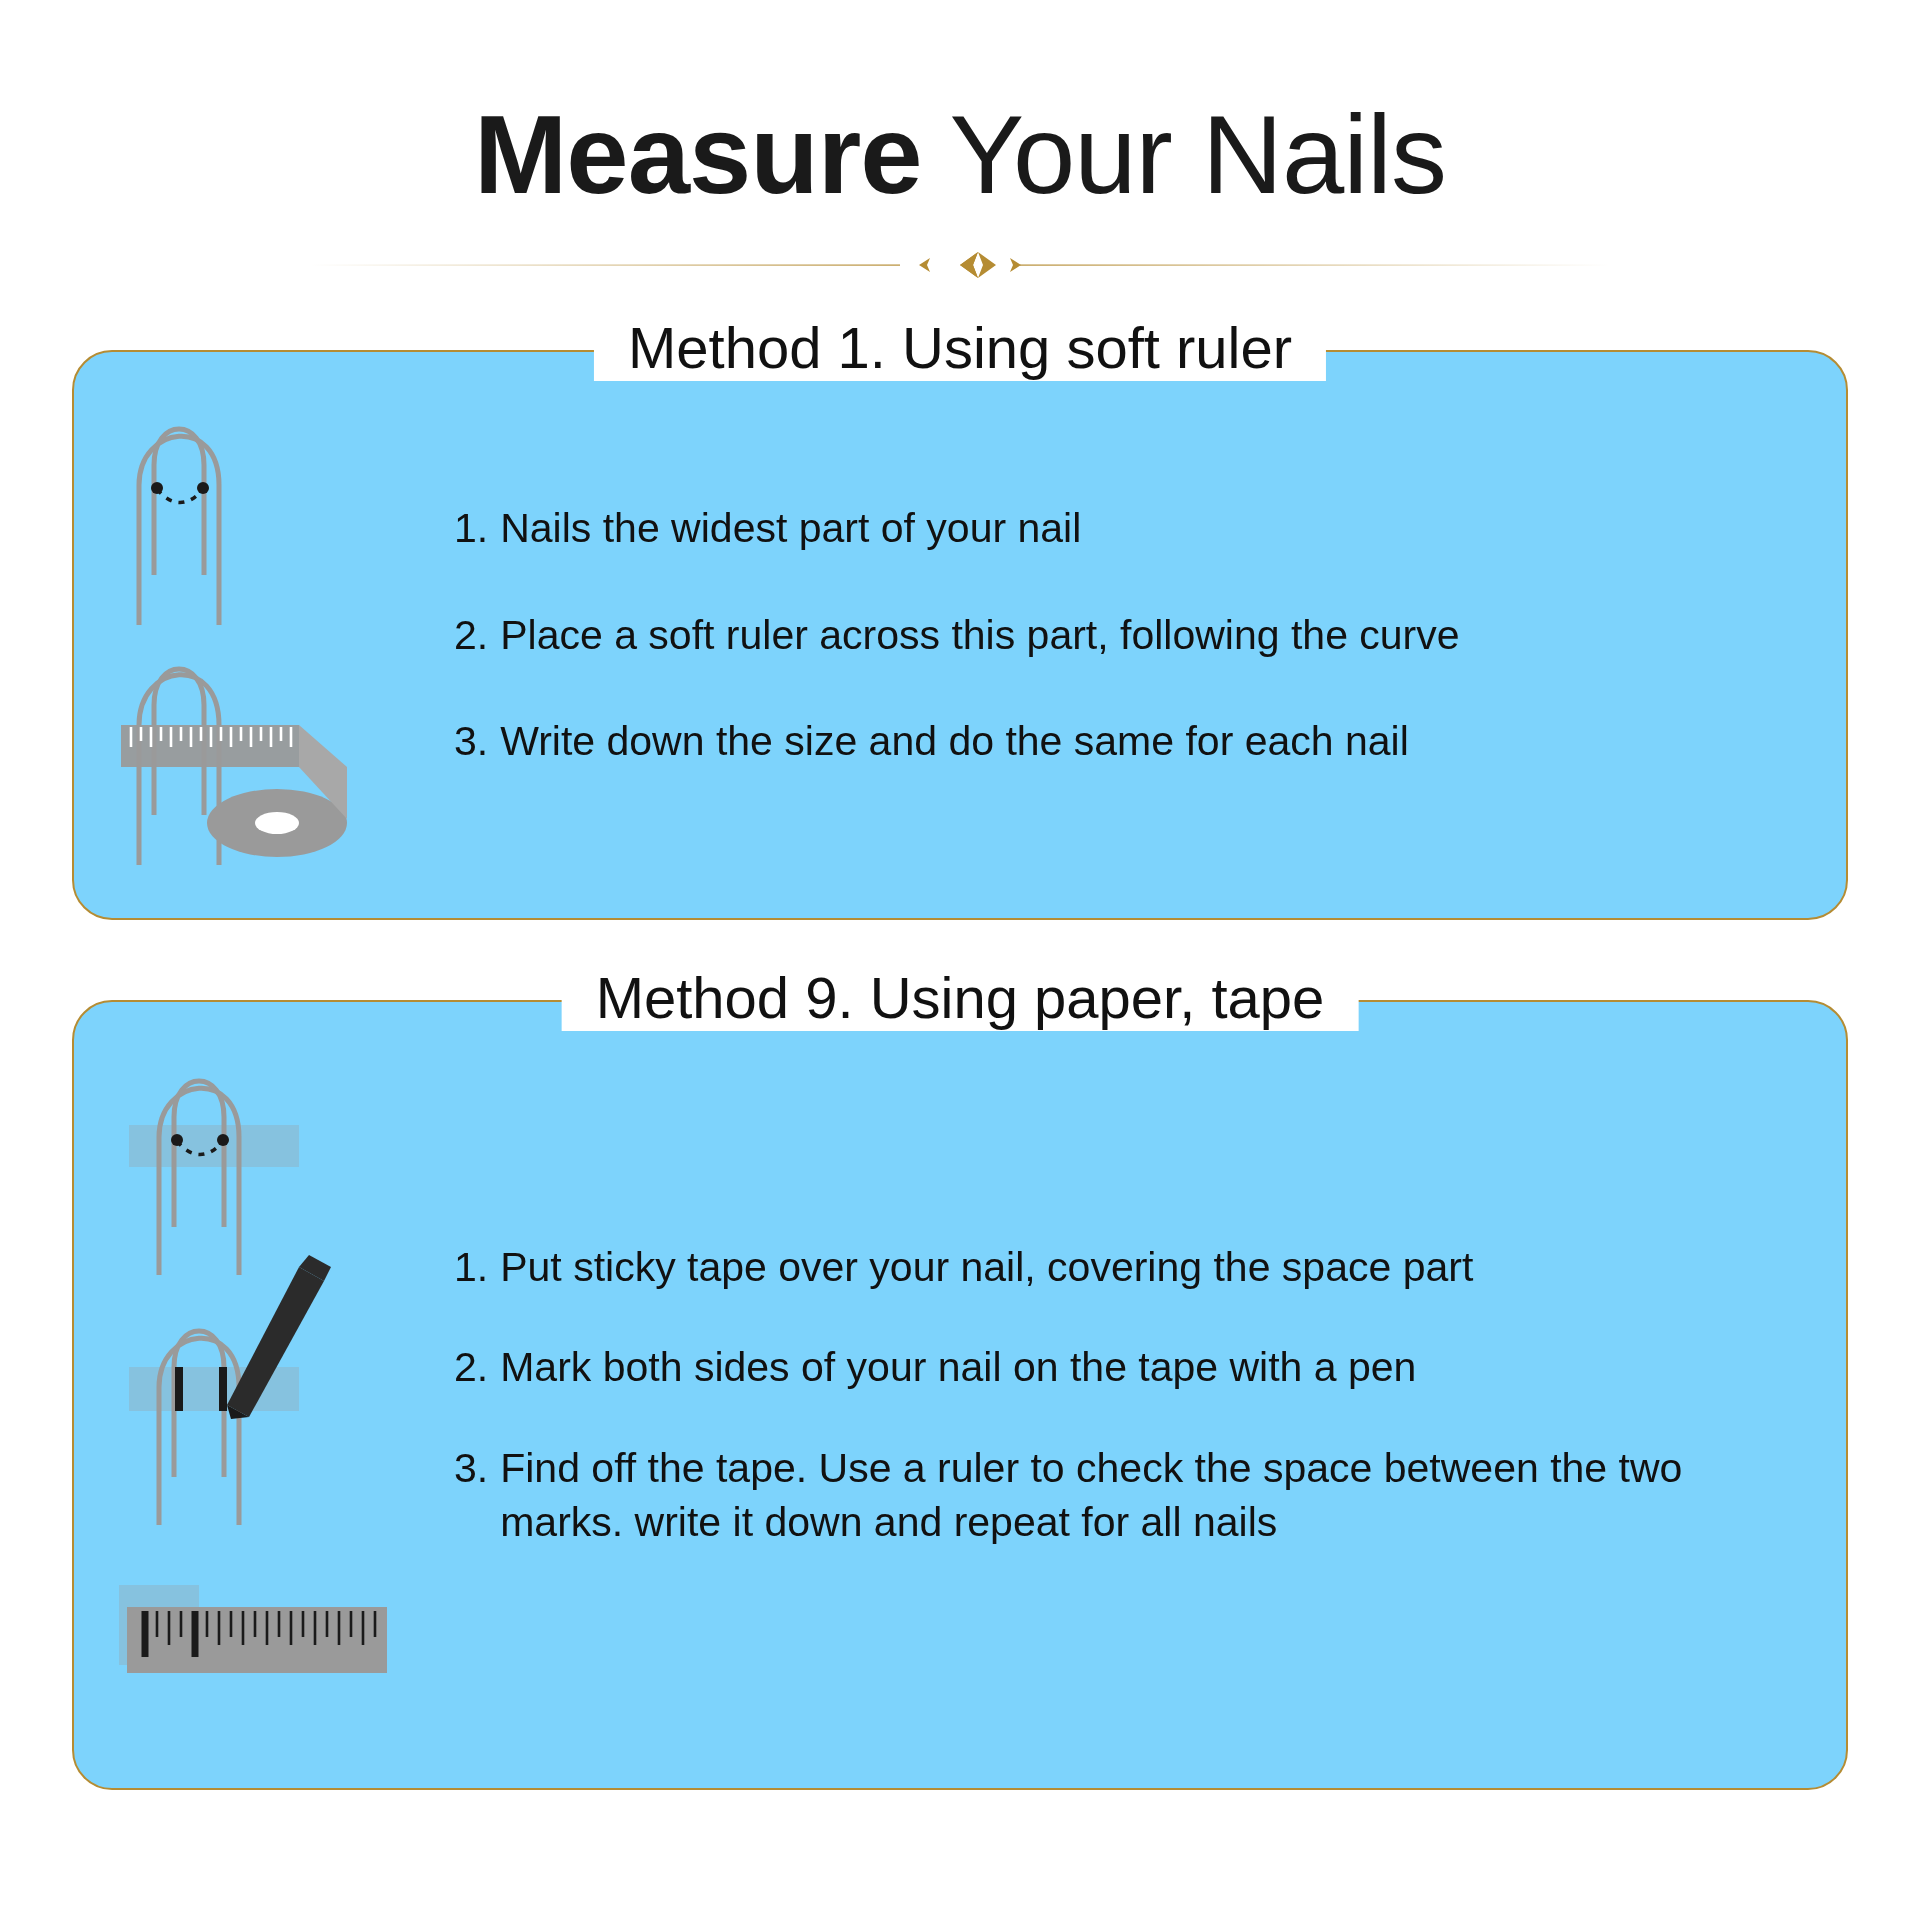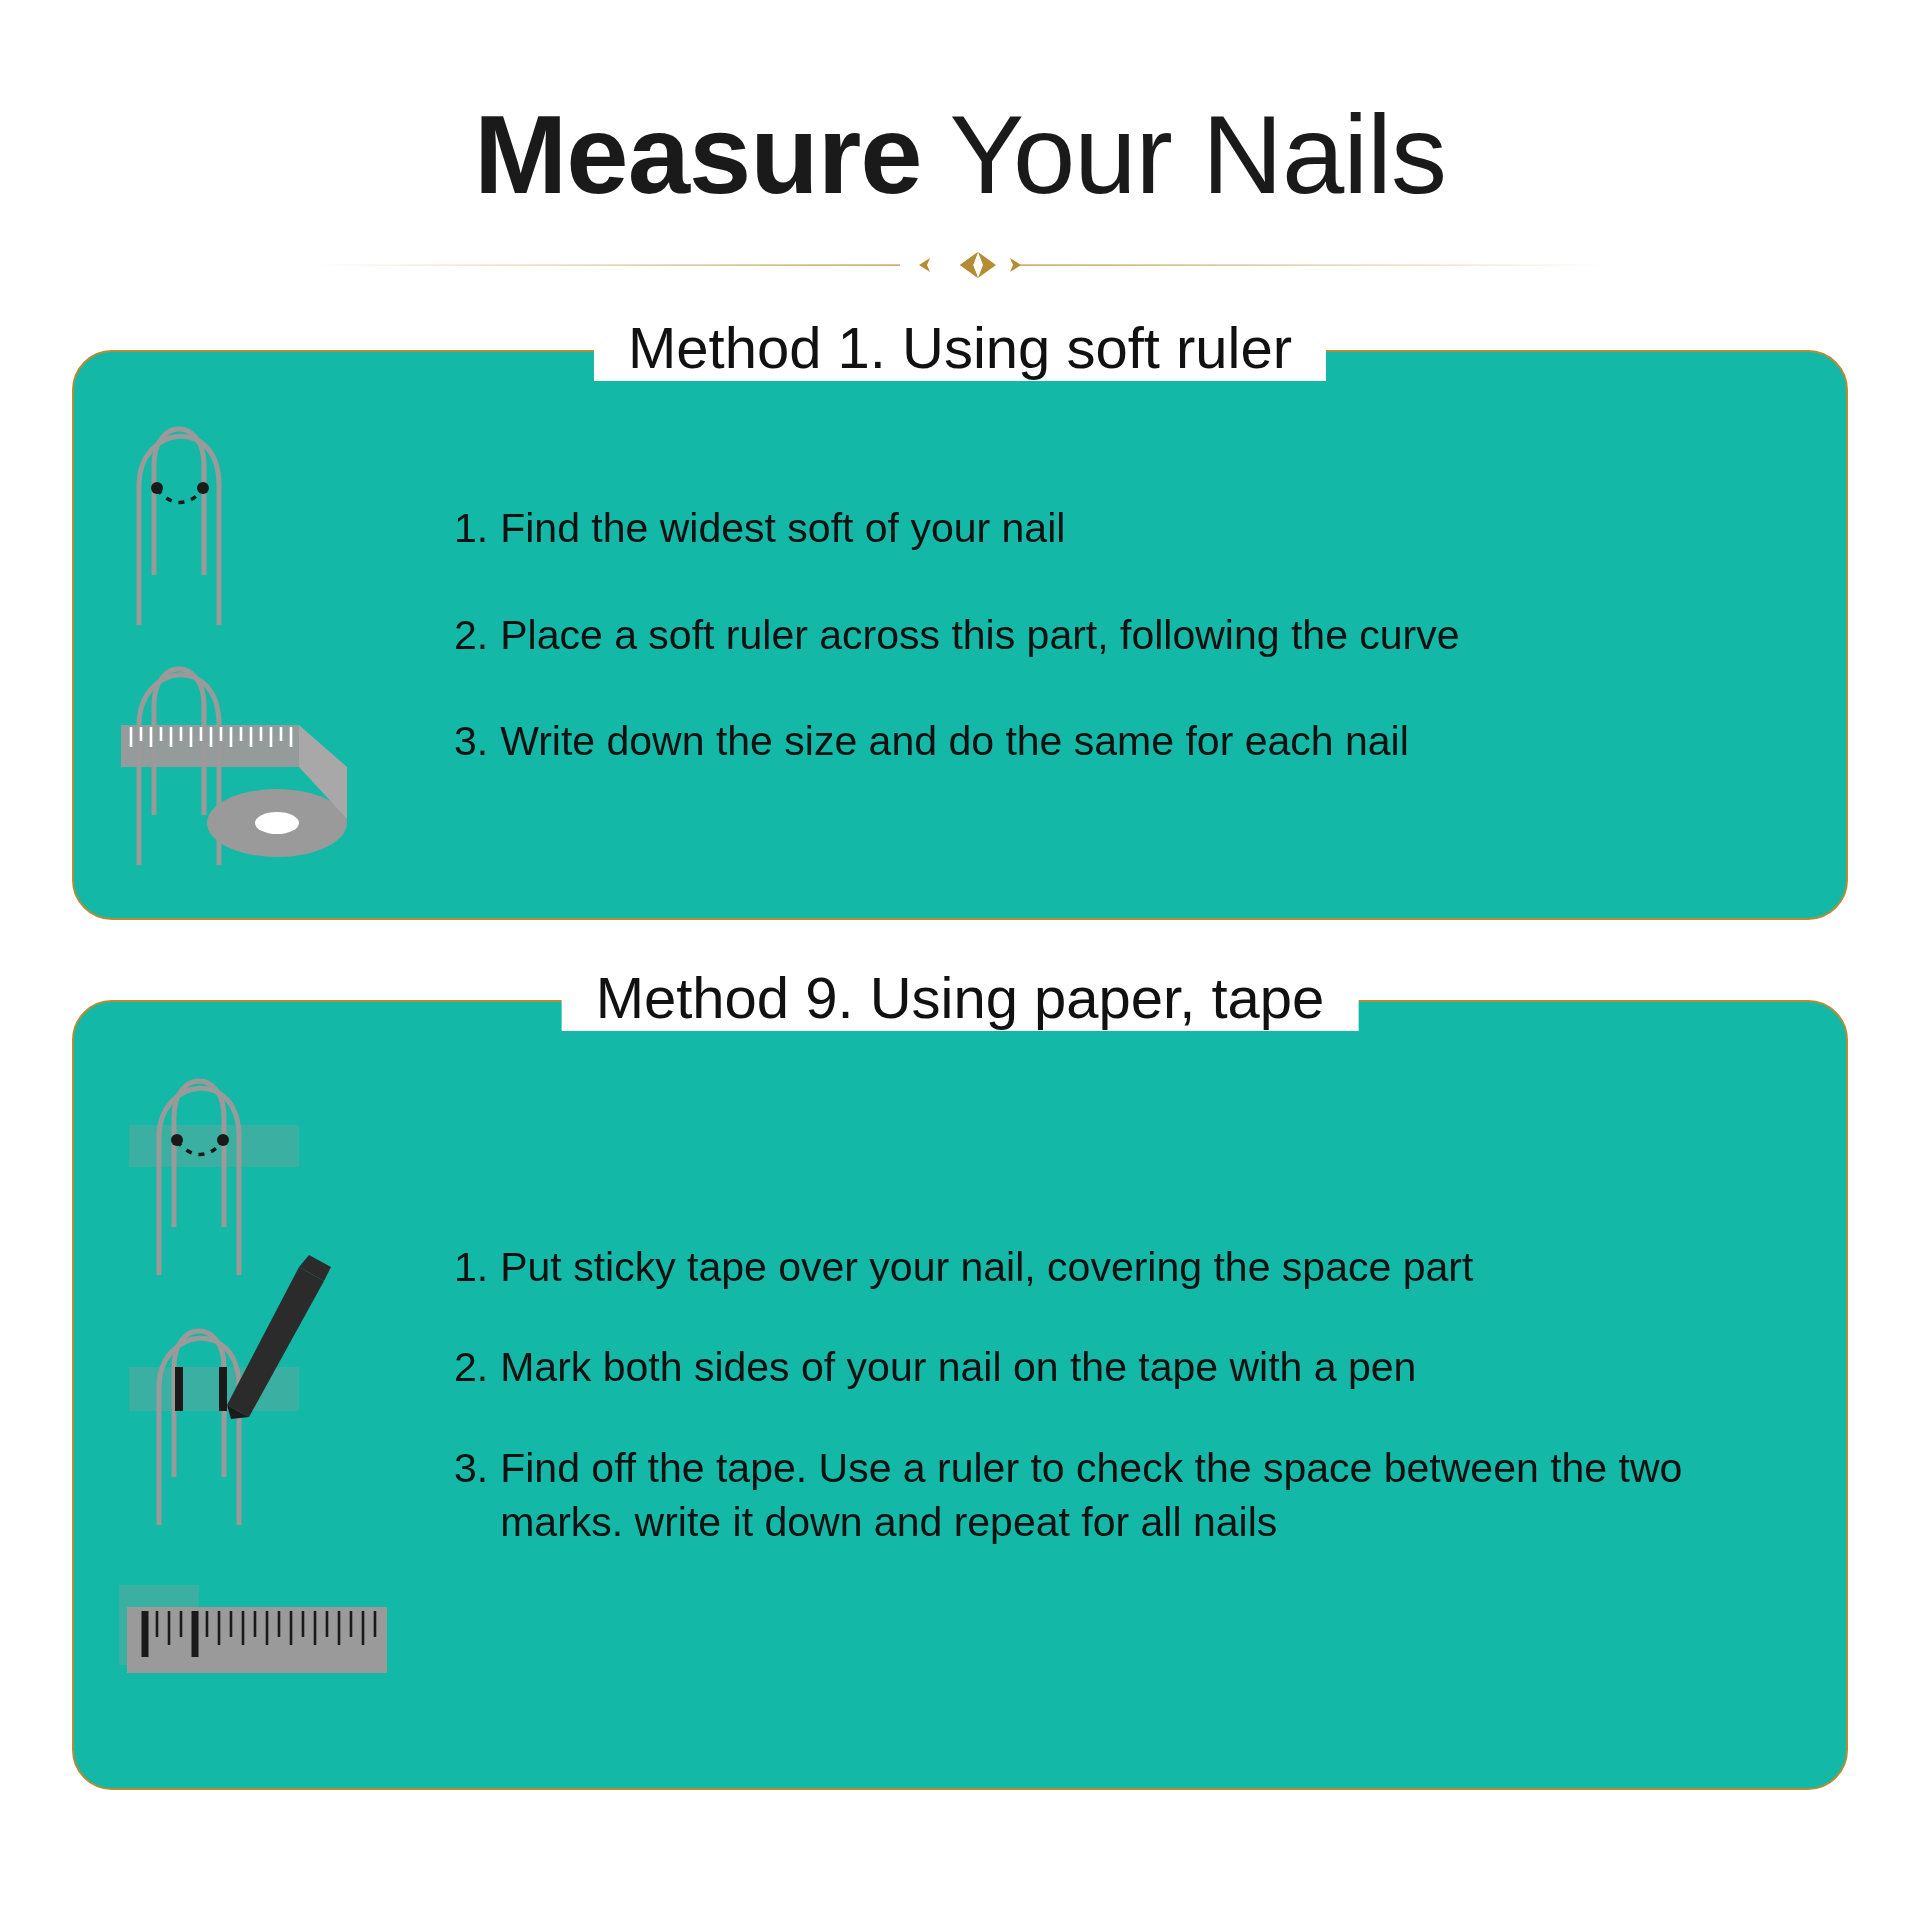--- a/index.html
+++ b/index.html
@@ -41,21 +41,21 @@
     margin: 36px auto 0 auto;
     height: 30px;
   }
 
   
   .method {
     position: relative;
     box-sizing: border-box;
     border: 2px solid #b58c33;
     border-radius: 40px;
-    background: #14b8a6;
+    background: #7dd3fc;
   }
   .method-1 {
     margin: 70px 72px 0 72px;
     height: 570px;
   }
   .method-2 {
     margin: 80px 72px 0 72px;
     height: 790px;
   }
   .method-heading {
@@ -166,21 +166,21 @@
           <ellipse cx="178" cy="428" rx="70" ry="34" fill="#9a9a9a"></ellipse>
           <ellipse cx="178" cy="428" rx="22" ry="11" fill="#ffffff"></ellipse>
           <path d="M108 400 L108 428 A70 34 0 0 0 248 428 L248 400 Z" fill="#b3b3b3" opacity="0"></path>
           <path d="M200 330 L248 372 L248 424 L200 372 Z" fill="#a8a8a8"></path>
         </svg>
       </div>
 
       <div class="steps">
         <div class="step">
           <span class="num">1.</span>
-          <span class="txt">Find the widest soft of your nail</span>
+          <span class="txt">Nails the widest part of your nail</span>
         </div>
         <div class="step">
           <span class="num">2.</span>
           <span class="txt">Place a soft ruler across this part, following the curve</span>
         </div>
         <div class="step">
           <span class="num">3.</span>
           <span class="txt">Write down the size and do the same for each nail</span>
         </div>
       </div>

